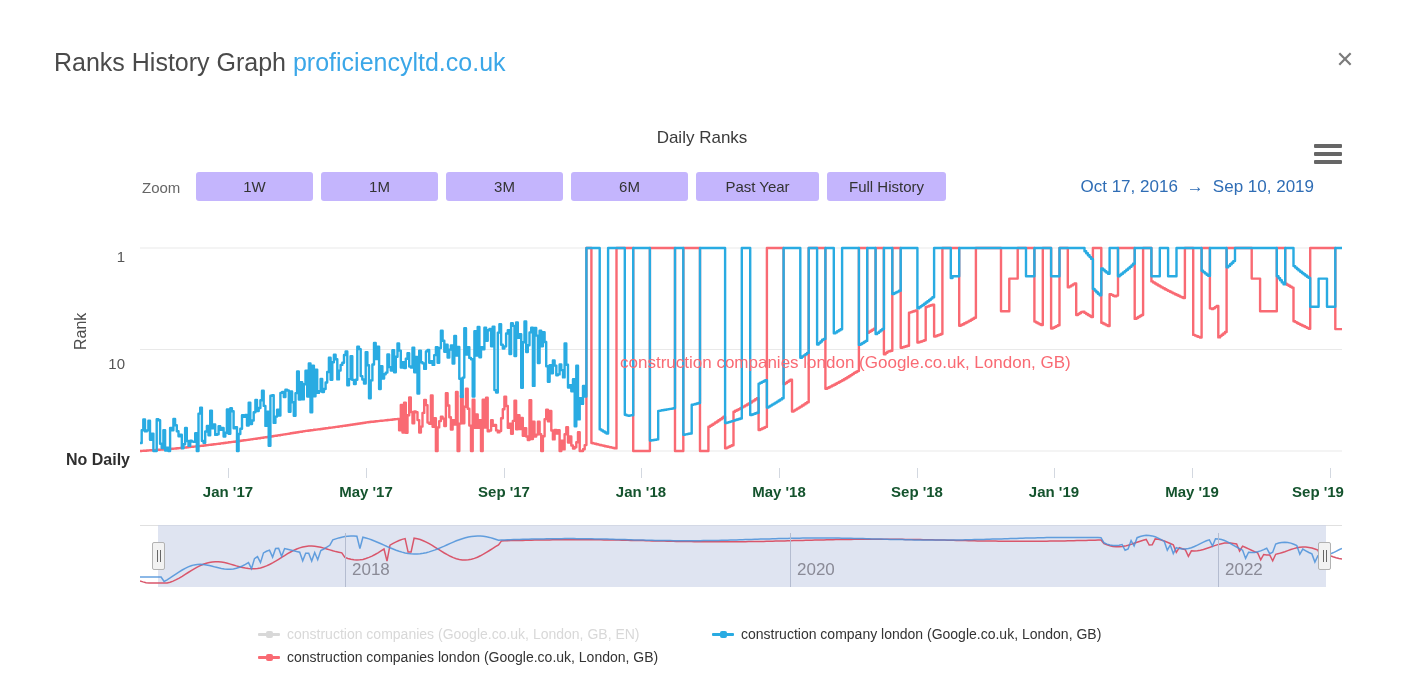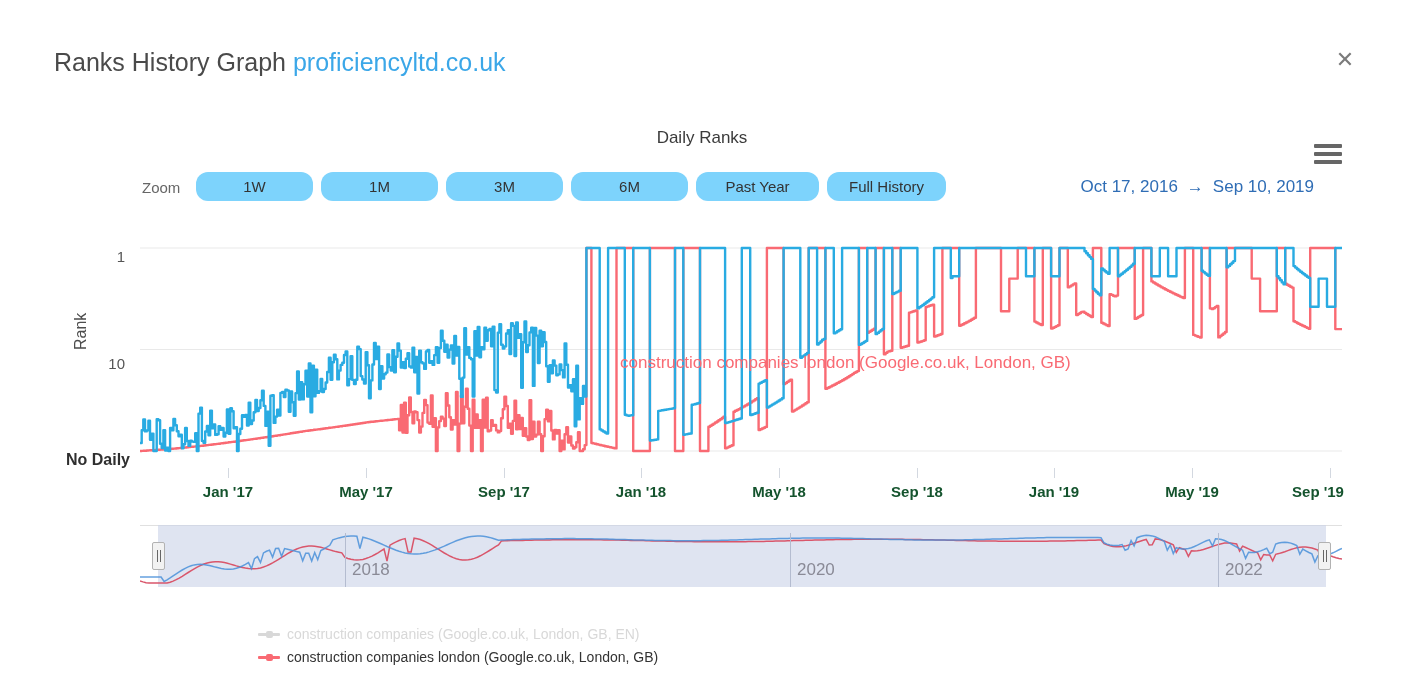--- a/index.html
+++ b/index.html
@@ -44,21 +44,21 @@
   .hamburger span { display: block; height: 4px; background: #666; border-radius: 1px; }
 
   
   .rangesel { position: absolute; left: 0; top: 62px; width: 1372px; height: 34px; }
   .zoom-label {
     position: absolute; left: 142px; top: 7px;
     font-size: 15px; color: #666;
   }
   .zoom-buttons { position: absolute; left: 196px; top: 0px; display: flex; gap: 8px; }
   .zoom-btn {
-    background: #7dd3fc; border: none; border-radius: 12px;
+    background: #c4b5fd; border: none; border-radius: 3px;
     height: 29px; font-size: 15px; color: #333;
     font-family: "Liberation Sans", sans-serif;
     cursor: pointer; display: flex; align-items: center; justify-content: center;
   }
   .zoom-btn.w1 { width: 117px; }
   .zoom-btn.m1 { width: 117px; }
   .zoom-btn.m3 { width: 117px; }
   .zoom-btn.m6 { width: 117px; }
   .zoom-btn.py  { width: 123px; }
   .zoom-btn.fh  { width: 119px; padding-left: 6px; }
@@ -238,20 +238,27 @@
     </div>
 
     <div class="legend">
       <div class="legend-row r1">
         <span class="lg-marker">
           <span class="bar" style="background:#d8d8d8"></span>
             <span class="dot" style="background:#d8d8d8"></span>
         </span>
         <span class="lg-text" style="color:#d8d8d8">construction companies (Google.co.uk, London, GB, EN)</span>
       </div>
+      <div class="legend-row r2">
+        <span class="lg-marker">
+          <span class="bar" style="background:#29abe2"></span>
+            <span class="dot" style="background:#29abe2"></span>
+        </span>
+        <span class="lg-text" style="color:#333">construction company london (Google.co.uk, London, GB)</span>
+      </div>
       <div class="legend-row r3">
         <span class="lg-marker">
           <span class="bar" style="background:#f96a73"></span>
             <span class="dot" style="background:#f96a73"></span>
         </span>
         <span class="lg-text" style="color:#333">construction companies london (Google.co.uk, London, GB)</span>
       </div>
     </div>
 
   </div>

